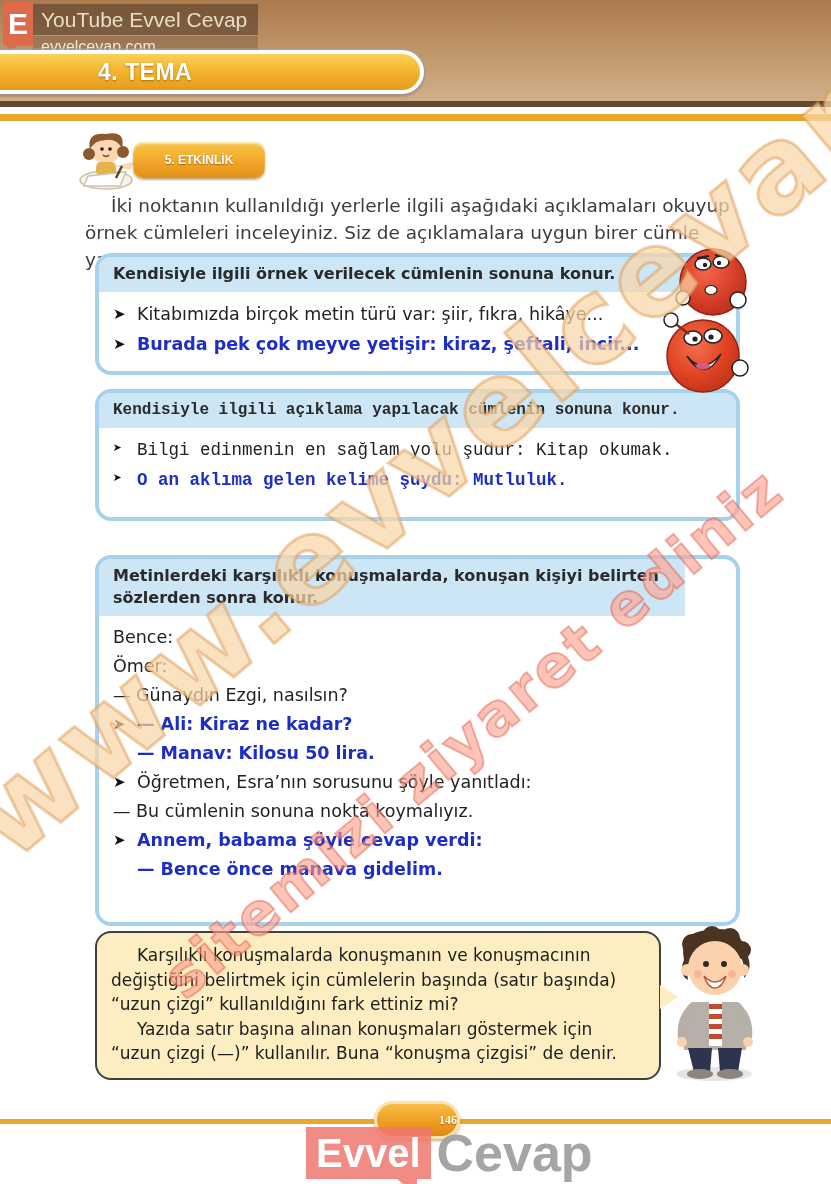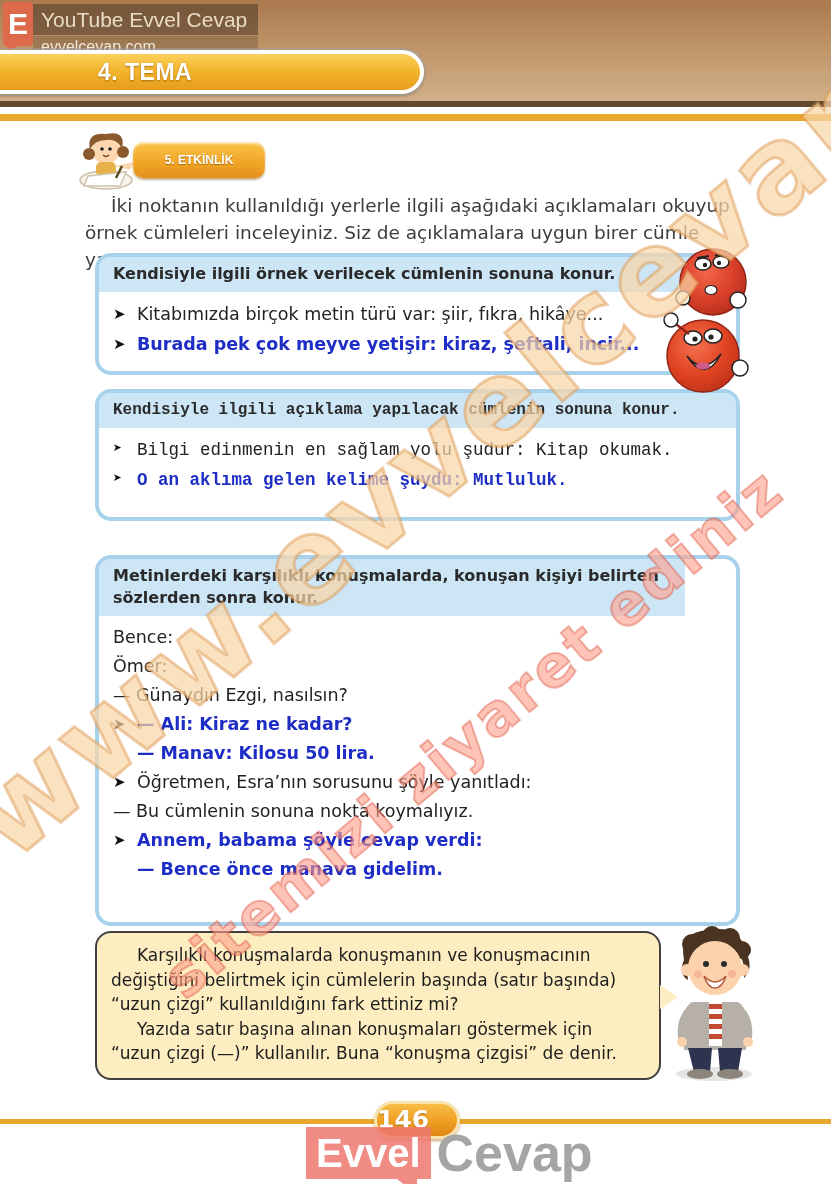--- a/index.html
+++ b/index.html
@@ -97,22 +97,23 @@
   }
   .boy-icon { position:absolute; left:662px; top:922px; width:112px; height:162px; }
 
   
   .orange-rule-bottom { position:absolute; left:0; top:1119px; width:831px; height:5px; background:#e9a72e; }
   .page-badge {
     position:absolute; left:374px; top:1101px; width:86px; height:38px;
     background:linear-gradient(#f7bd45 0%, #ef9e22 55%, #df8714 100%);
     border:3px solid #f8e2ae; border-radius:20px;
     box-shadow:0 2px 3px rgba(160,100,20,.5);
-    color:#fff; font-weight:bold; font-size:25px; text-align:left; line-height:32px;
+    color:#fff; font-weight:bold; font-size:12px; text-align:right; line-height:32px;
     text-shadow:0 1px 1px rgba(140,80,10,.7);
+    font-family:Liberation Serif, serif;
   }
   .logo { position:absolute; left:306px; top:1127px; display:flex; align-items:flex-end; }
   .logo-evvel {
     position:relative; background:rgba(238,120,110,.85); color:#fff;
     font-weight:bold; font-size:40px; line-height:52px; padding:0 10px;
     font-family:"Liberation Sans",sans-serif;
   }
   .logo-evvel:after { content:""; position:absolute; right:14px; bottom:-16px;
     border-right:20px solid rgba(238,120,110,.85); border-bottom:16px solid transparent; }
   .logo-cevap {

